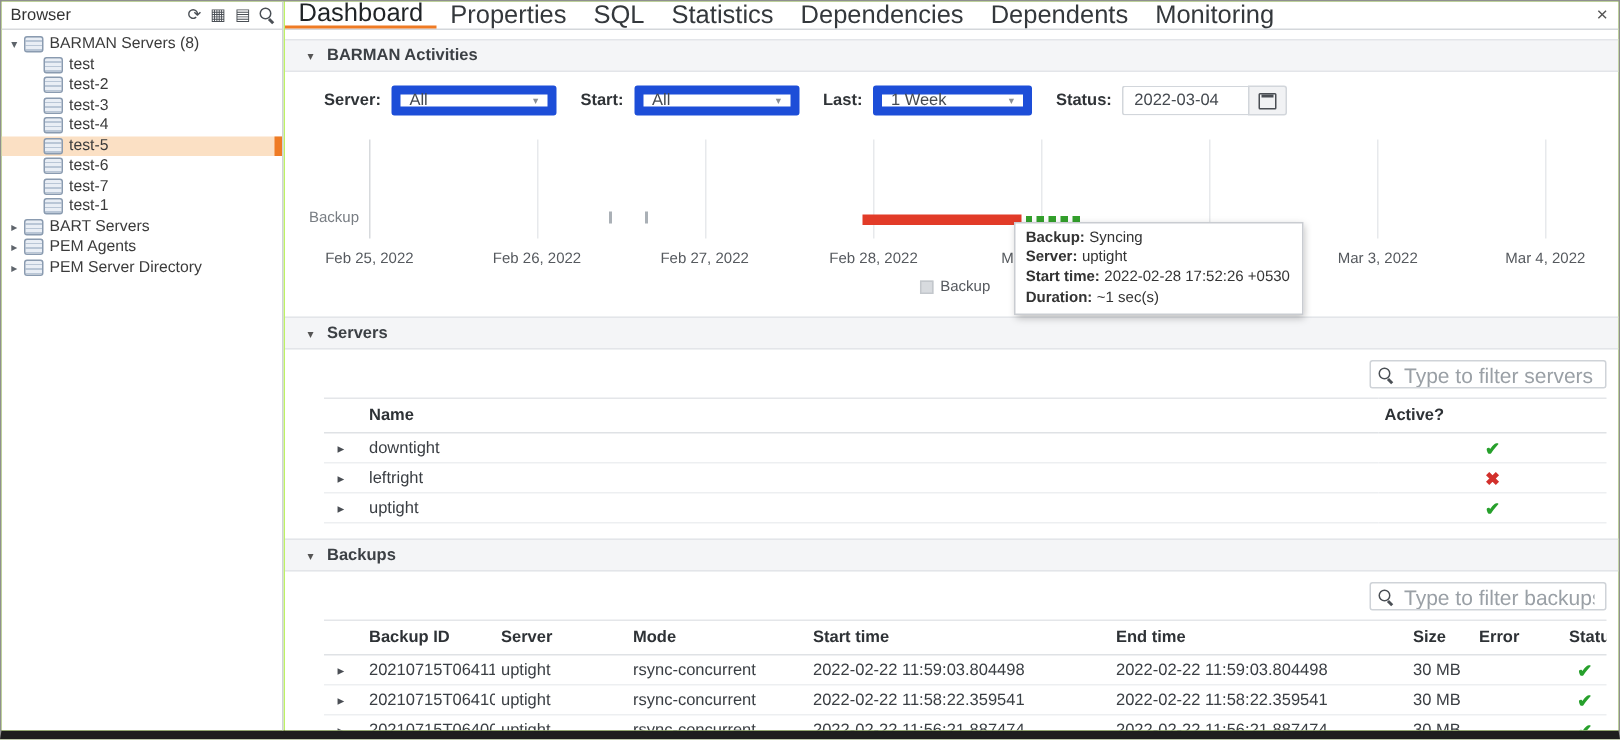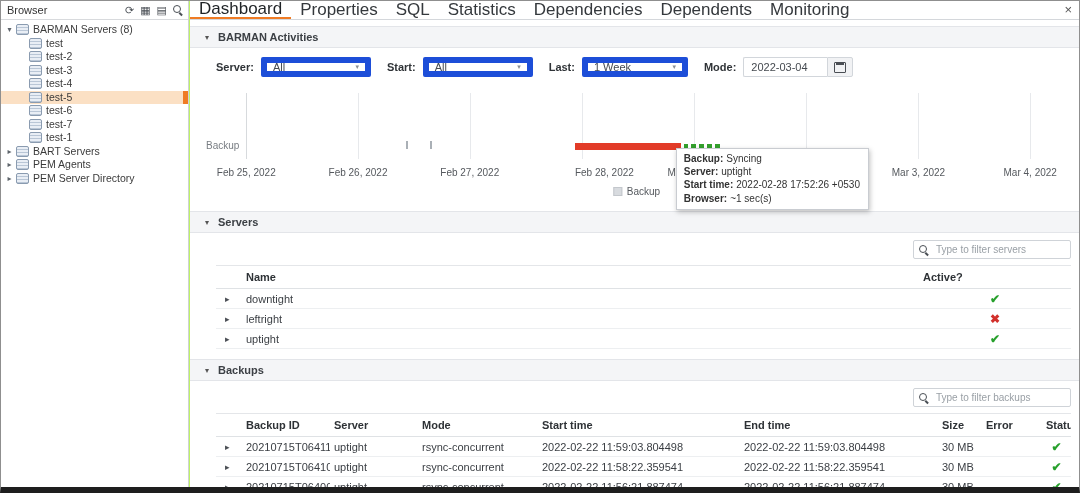--- a/index.html
+++ b/index.html
@@ -57,21 +57,21 @@
   .bar-red{position:absolute;top:52px;height:7px;}
   .dash{position:absolute;top:53px;height:5px;}
   .mark{position:absolute;top:50px;width:2px;height:8px;background:#aab0b6;}
   .legend{position:absolute;left:50%;top:95px;transform:translateX(-50%);display:flex;align-items:center;gap:5px;font-size:10px;color:#55595e;}
   .legend-swatch{width:9px;height:9px;background:#d8dbdf;border:1px solid #c3c7cc;box-sizing:border-box;}
   .tooltip{position:absolute;left:54.5%;top:57px;background:#fff;border:1px solid #c9ccd1;box-shadow:1px 2px 5px rgba(0,0,0,.25);padding:3px 8px 4px 7px;font-size:10px;color:#333;z-index:4;line-height:1.32;white-space:nowrap;}
   .tooltip b{margin-right:3px;}
 
   .search-row{display:flex;justify-content:flex-end;padding:7px 8px 0 0;}
   .search-box{display:flex;align-items:center;width:158px;height:19px;border:1px solid #cfd3d8;border-radius:2px;background:#fff;padding:0 5px;box-sizing:border-box;gap:5px;}
-  .search-box input{border:none;outline:none;flex:1;font-size:10px;color:#333;font-family:inherit;min-width:0;background:transparent;}
+  .search-box input{border:none;outline:none;flex:1;font-size:14px;color:#333;font-family:inherit;min-width:0;background:transparent;}
   .search-box input::placeholder{color:#9aa0a6;}
 
   .data-table{border-collapse:collapse;margin:6px 8px 0 26px;width:calc(100% - 34px);font-size:11px;table-layout:fixed;}
   .data-table th{font-weight:bold;color:#2e3236;text-align:left;border-top:1px solid #e4e6e9;border-bottom:1px solid #dfe2e5;height:22px;padding:0 4px;overflow:hidden;white-space:nowrap;}
   .data-table td{height:19px;border-bottom:1px solid #edeff1;color:#3a3e43;padding:0 4px;overflow:hidden;white-space:nowrap;}
   .data-table td.exp{color:#4a4e54;font-size:9px;padding-left:9px;}
   .center{text-align:center;}
   .ok{color:#27a02c;font-size:12px;font-weight:bold;}
   .bad{color:#d2302c;font-size:12px;font-weight:bold;}
 </style>
@@ -174,49 +174,49 @@
         <span class="flabel">Start:</span>
         <div class="select">
           <span>All</span>
           <span class="caret">▾</span>
         </div>
         <span class="flabel">Last:</span>
         <div class="select" style="width:106px">
           <span>1 Week</span>
           <span class="caret">▾</span>
         </div>
-        <span class="flabel">Mode:</span>
+        <span class="flabel">Status:</span>
         <div class="dateinput">
           <span>2022-03-04</span>
         </div>
         <button class="cal-btn">
           <span class="cal-icon"></span>
         </button>
       </div>
 
       <div class="chart" id="chart">
         <span class="row-label">Backup</span>
         <div class="tooltip">
           <div class="tt-line"><b>Backup:</b><span>Syncing</span></div>
           <div class="tt-line"><b>Server:</b><span>uptight</span></div>
           <div class="tt-line"><b>Start time:</b><span>2022-02-28 17:52:26 +0530</span></div>
-          <div class="tt-line"><b>Browser:</b><span>~1 sec(s)</span></div>
+          <div class="tt-line"><b>Duration:</b><span>~1 sec(s)</span></div>
         </div>
         <div class="legend">
           <span class="legend-swatch"></span>
           <span>Backup</span>
         </div>
       <div class="gridline first" style="left: 5.3%;"></div>
           <div class="axis-label" style="left: 5.3%;">Feb 25, 2022</div>
           <div class="gridline" style="left: 18.1%;"></div>
           <div class="axis-label" style="left: 18.1%;">Feb 26, 2022</div>
           <div class="gridline" style="left: 30.9%;"></div>
           <div class="axis-label" style="left: 30.9%;">Feb 27, 2022</div>
           <div class="gridline" style="left: 43.8%;"></div>
-          <div class="axis-label" style="left: 43.8%; margin-left: 22px;">Feb 28, 2022</div>
+          <div class="axis-label" style="left: 43.8%;">Feb 28, 2022</div>
           <div class="gridline" style="left: 56.6%;"></div>
           <div class="axis-label" style="left: 56.6%;">Mar 1, 2022</div>
           <div class="gridline" style="left: 69.4%;"></div>
           <div class="axis-label" style="left: 69.4%;">Mar 2, 2022</div>
           <div class="gridline" style="left: 82.3%;"></div>
           <div class="axis-label" style="left: 82.3%;">Mar 3, 2022</div>
           <div class="gridline" style="left: 95.1%;"></div>
           <div class="axis-label" style="left: 95.1%;">Mar 4, 2022</div>
           <div class="mark" style="left: 23.6%;"></div>
           <div class="mark" style="left: 26.4%;"></div>

